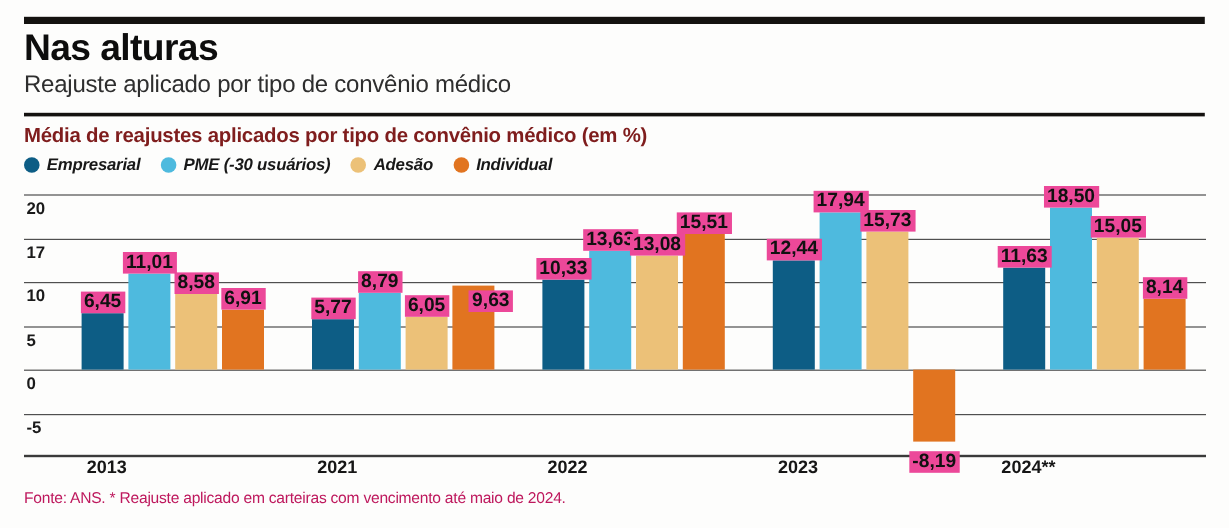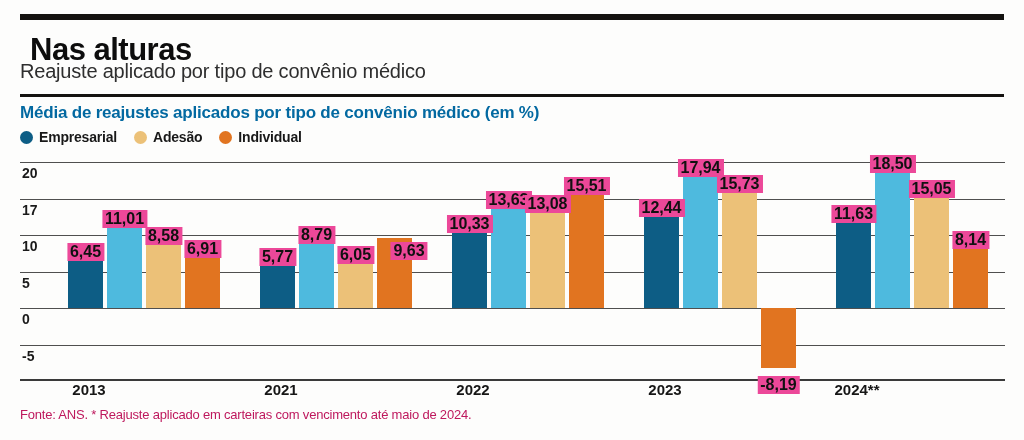--- a/index.html
+++ b/index.html
@@ -10,40 +10,40 @@
     color: #111;
     overflow: hidden;
   }
   .page { position: relative; width: 1024px; height: 440px; }
 
   .top-rule {
     position: absolute; left: 20px; right: 20px; top: 14px; height: 6px;
     background: #141210;
   }
   .page-title {
-    position: absolute; left: 20px; top: 22px; margin: 10px;
+    position: absolute; left: 20px; top: 22px; margin: 0;
     font-size: 31px; font-weight: bold; letter-spacing: -0.5px; color: #0d0d0d;
   }
   .page-subtitle {
     position: absolute; left: 20px; top: 60px;
     font-size: 20px; font-weight: normal; color: #2e2e2e; letter-spacing: -0.2px;
   }
   .divider-rule {
     position: absolute; left: 20px; right: 20px; top: 94px; height: 3px;
     background: #141210;
   }
   .chart-title {
     position: absolute; left: 20px; top: 103px;
-    font-size: 17px; font-weight: bold; color: #0369a1; letter-spacing: -0.2px;
+    font-size: 17px; font-weight: bold; color: #7f1d1d; letter-spacing: -0.2px;
   }
   .legend {
     position: absolute; left: 20px; top: 129px;
     display: flex; align-items: center; gap: 17px;
   }
-  .legend-item { display: flex; align-items: center; gap: 6px; }
+  .legend-item { display: flex; align-items: center; gap: 6px; font-style: italic; }
   .legend-dot {
     width: 13px; height: 13px; border-radius: 50%;
     display: inline-block; flex: 0 0 auto;
   }
   .legend-label { font-size: 14px; font-weight: bold; color: #181818; letter-spacing: -0.2px; }
 
   .plot {
     position: absolute; left: 20px; top: 150px; width: 985px; height: 250px;
   }
   .gridline {
@@ -80,20 +80,24 @@
   <div class="top-rule"></div>
   <h1 class="page-title">Nas alturas</h1>
   <div class="page-subtitle">Reajuste aplicado por tipo de convênio médico</div>
   <div class="divider-rule"></div>
   <div class="chart-title">Média de reajustes aplicados por tipo de convênio médico (em %)</div>
 
   <div class="legend">
     <span class="legend-item">
       <span class="legend-dot" style="background: rgb(13, 93, 133);"></span>
       <span class="legend-label">Empresarial</span>
+    </span>
+    <span class="legend-item">
+      <span class="legend-dot" style="background: rgb(78, 186, 222);"></span>
+      <span class="legend-label">PME (-30 usuários)</span>
     </span>
     <span class="legend-item">
       <span class="legend-dot" style="background: rgb(236, 193, 120);"></span>
       <span class="legend-label">Adesão</span>
     </span>
     <span class="legend-item">
       <span class="legend-dot" style="background: rgb(225, 116, 32);"></span>
       <span class="legend-label">Individual</span>
     </span>
   </div>

